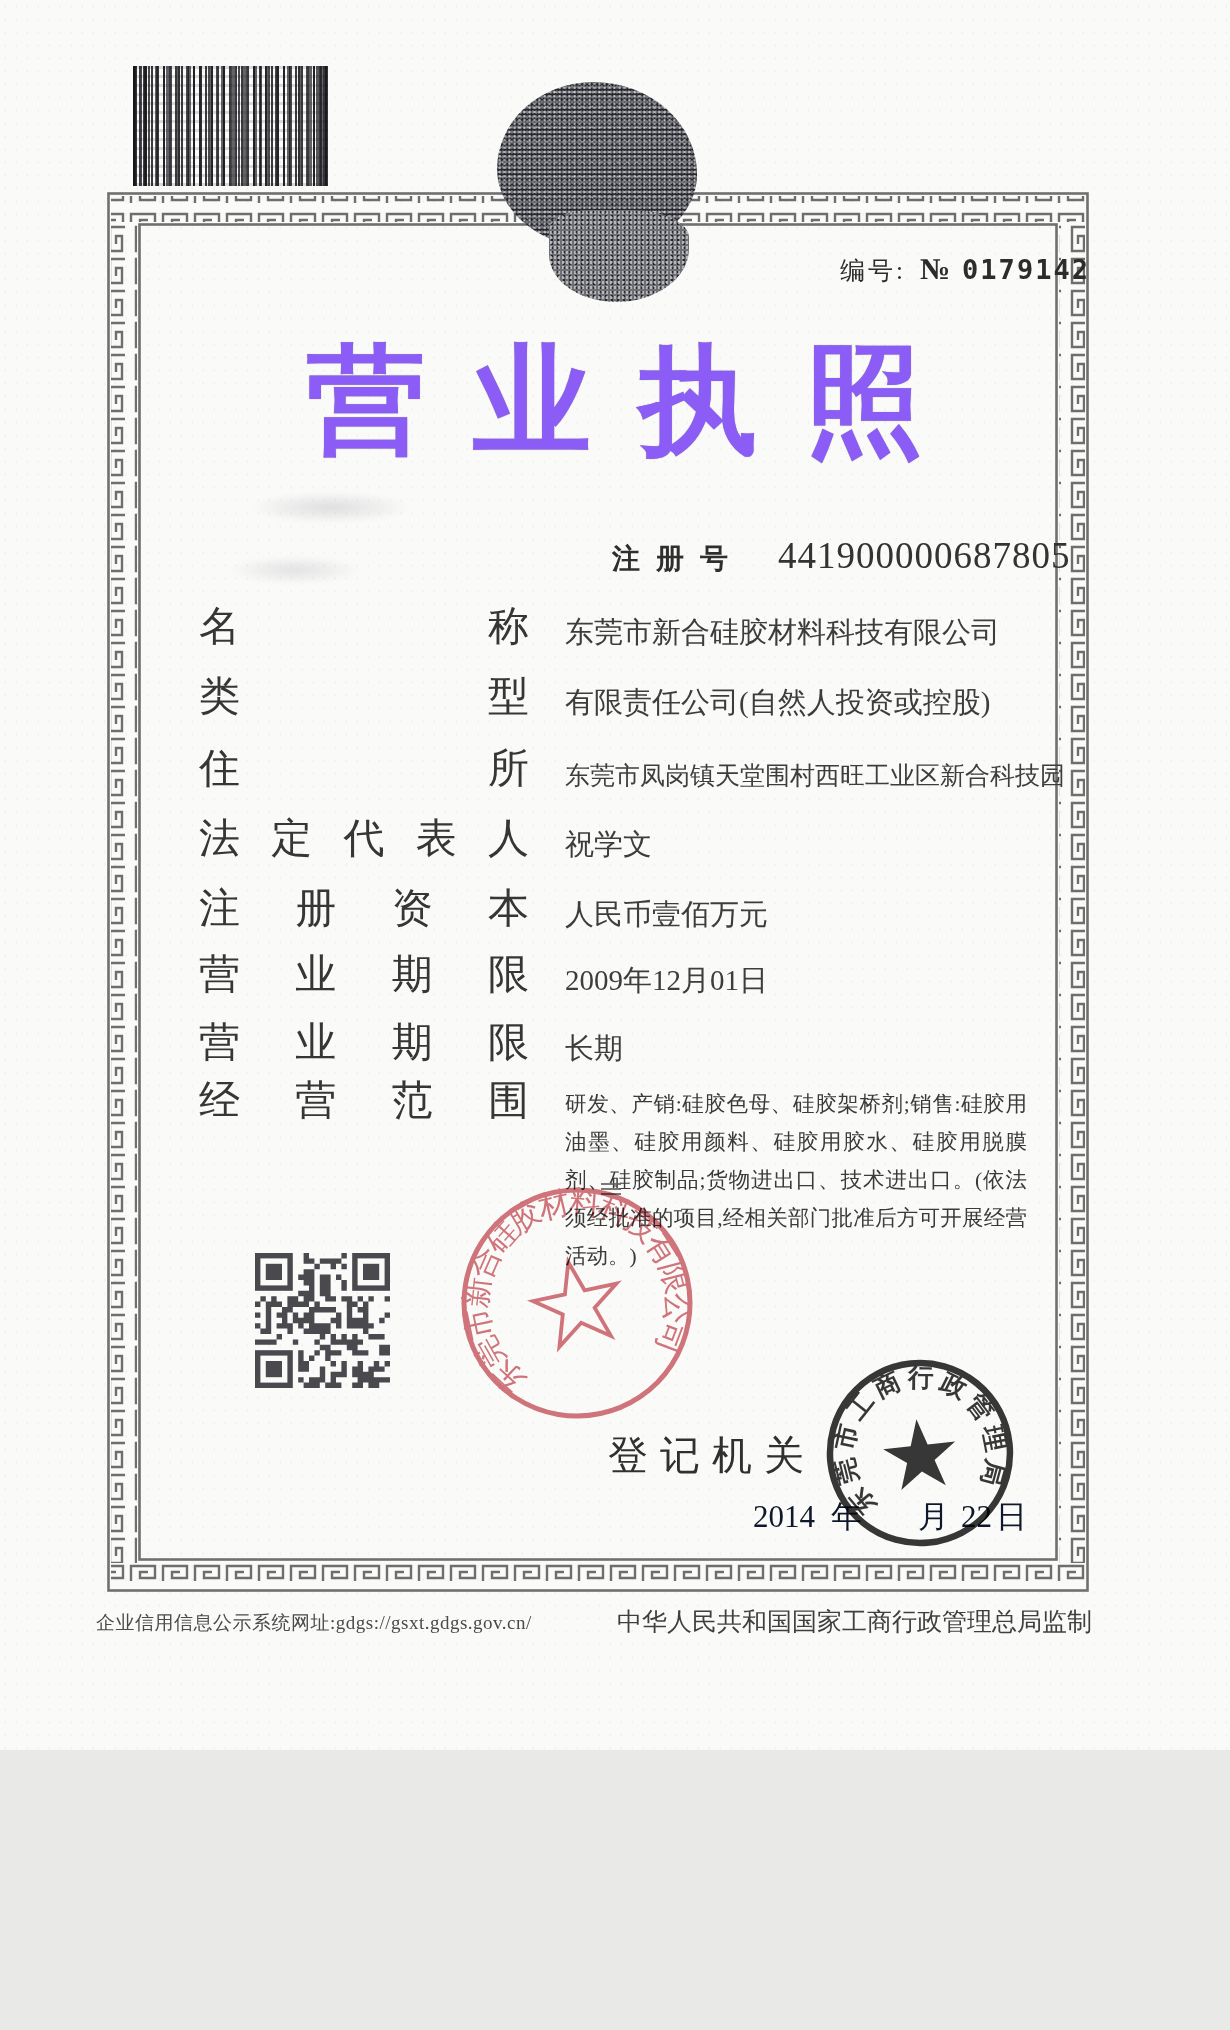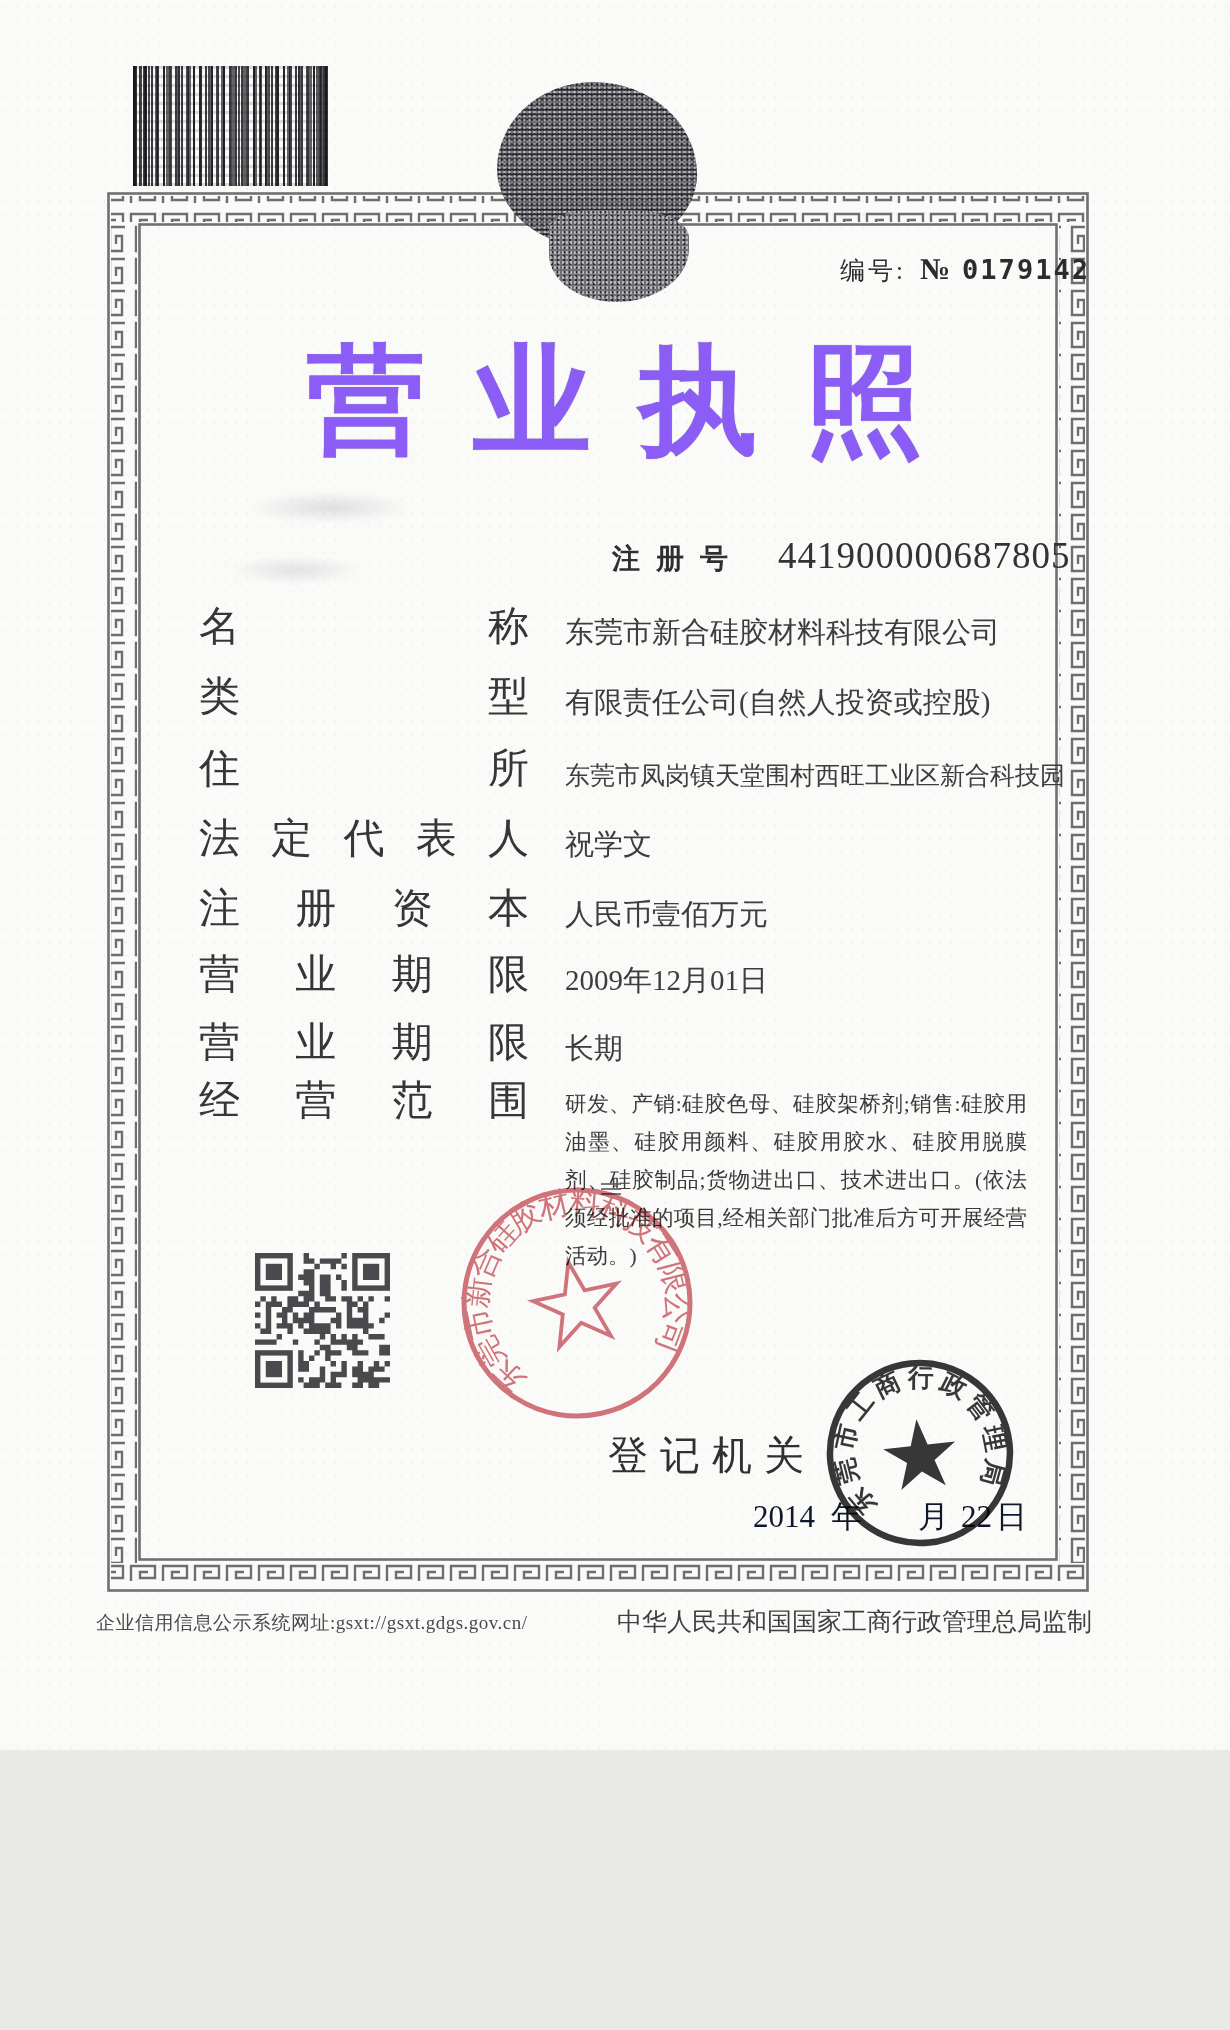--- a/index.html
+++ b/index.html
@@ -211,16 +211,16 @@
     <defs>
         <path id="arcB" d="M49.6 144.4 A67 67 0 1 1 144.4 144.4" fill="none"></path>
       </defs>
     <circle cx="97" cy="97" r="90" fill="none" stroke="#1c1c1c" stroke-width="6.5"></circle>
     <path d="M 0,-40 L 8.99,-12.38 L 38.04,-12.36 L 14.55,4.73 L 23.51,32.36 L 0,15.3 L -23.51,32.36 L -14.55,4.73 L -38.04,-12.36 L -8.99,-12.38 Z" transform="translate(97,101) scale(0.95)" fill="#1c1c1c"></path>
     <text font-size="25.5" fill="#1c1c1c" font-weight="bold" font-family="Liberation Serif, serif">
       <textPath href="#arcB" textLength="300" lengthAdjust="spacing">东莞市工商行政管理局</textPath>
     </text>
   </svg>
 
-  <div class="footer-left">企业信用信息公示系统网址:gsxt://gsxt.gdgs.gov.cn/</div>
+  <div class="footer-left">企业信用信息公示系统网址:gdgs://gsxt.gdgs.gov.cn/</div>
   <div class="footer-right">中华人民共和国国家工商行政管理总局监制</div>
 
 </div>
 
 </body></html>

